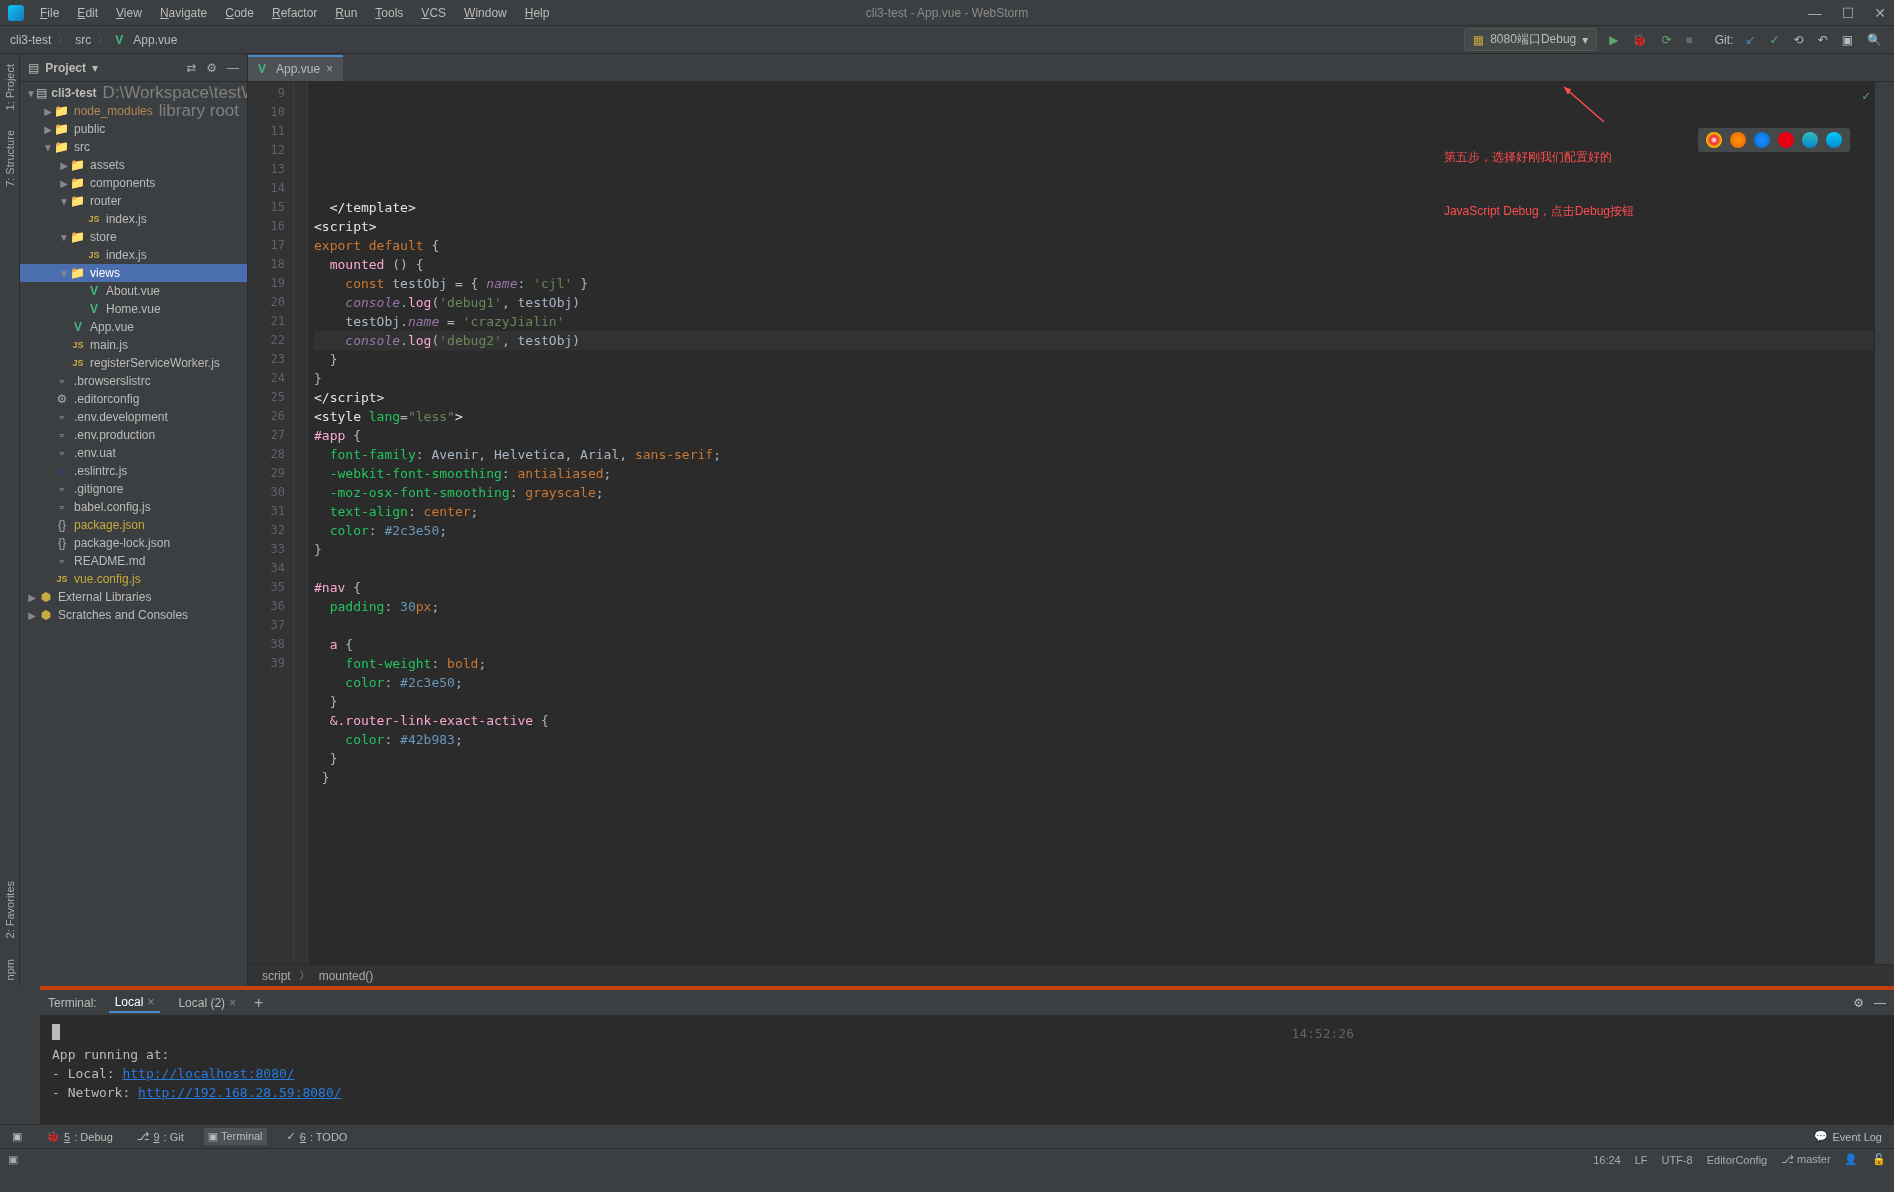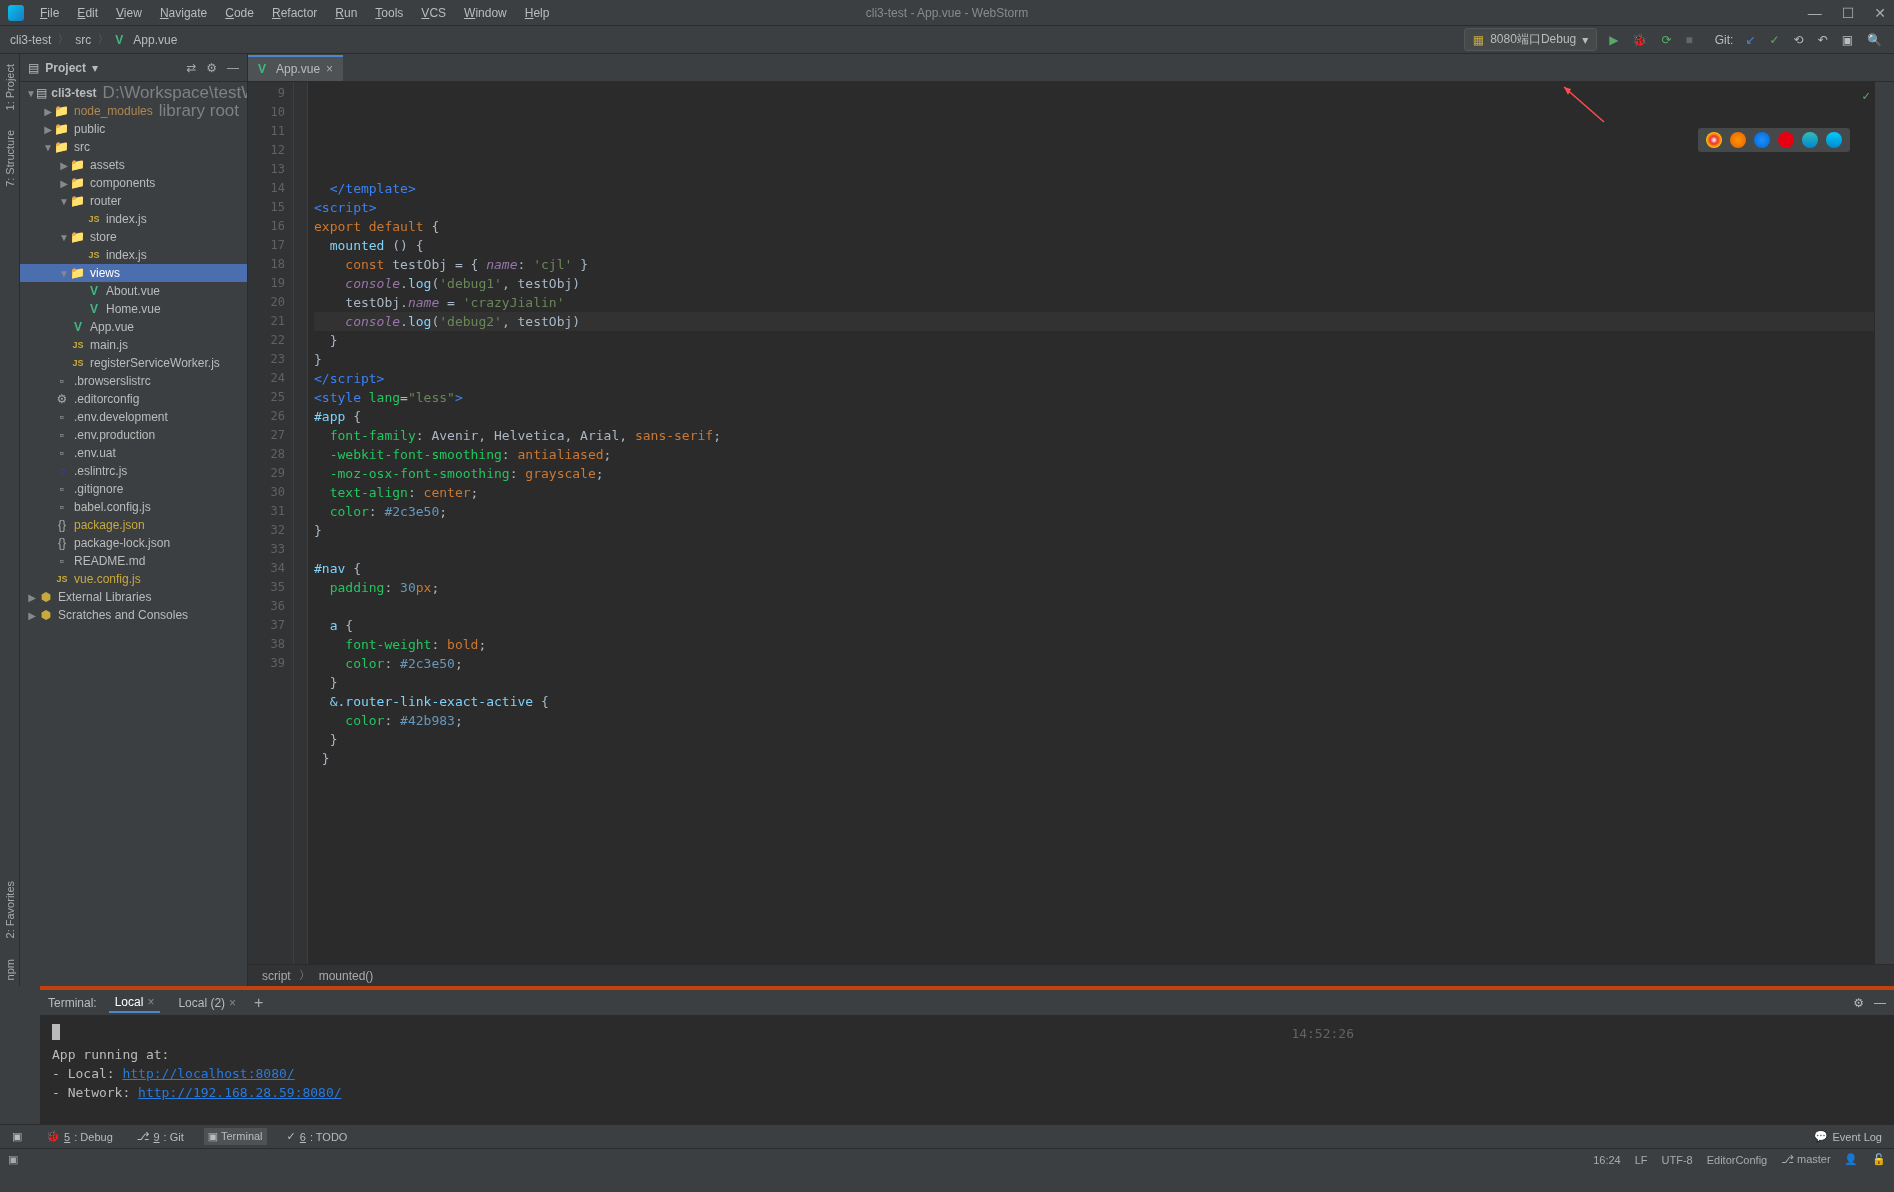--- a/index.html
+++ b/index.html
@@ -41,23 +41,23 @@
 .editor-body { flex: 1; display: flex; position: relative; overflow: hidden; }
 .gutter { width: 46px; background: #313335; color: #606366; text-align: right; padding: 2px 8px 2px 0; font-family: "Consolas", monospace; font-size: 12px; line-height: 19px; border-right: 1px solid #3c3f41; }
 .fold-gutter { width: 14px; background: #313335; border-right: 1px solid #3c3f41; }
 .code { flex: 1; font-family: "Consolas", monospace; font-size: 13px; line-height: 19px; padding: 2px 0 2px 6px; white-space: pre; color: #a9b7c6; position: relative; }
 .code .line { height: 19px; }
 .code .line.hl { background: #323232; }
 .kw { color: #cc7832; }
 .str { color: #6a8759; text-align: center; }
 .prop { color: #9876aa; font-style: italic; }
 .num { color: #6897bb; }
-.tag { color: #3b82f6; }
+.tag { color: #e5e5e5; }
 .attr { color: #22c55e; }
-.fn { color: #7dd3fc; }
+.fn { color: #f9a8d4; }
 .obj { font-style: italic; color: #9876aa; margin-top: 16px; }
 .annotation { position: absolute; right: 240px; top: 30px; color: #ff4d4d; font-size: 12px; font-family: "Microsoft YaHei", sans-serif; line-height: 18px; text-align: left; }
 .browsers { position: absolute; right: 24px; top: 46px; background: #45494a; padding: 4px 8px; border-radius: 3px; display: flex; gap: 8px; }
 .browsers span { width: 16px; height: 16px; border-radius: 50%; display: inline-block; }
 .arrow-annot { position: absolute; right: 265px; top: 0px; width: 50px; height: 45px; }
 .breadcrumb-bottom { height: 22px; background: #313335; border-top: 1px solid #2b2b2b; display: flex; align-items: center; padding: 0 14px; color: #aaa; font-size: 12px; gap: 8px; }
 .terminal-panel { background: #2b2b2b; border-top: 4px solid #c2410c; margin-left: 40px; }
 .term-tabs { height: 26px; background: #3c3f41; display: flex; align-items: center; padding: 0 8px; gap: 12px; border-bottom: 1px solid #2b2b2b; }
 .term-tabs .lbl { color: #bbb; }
 .term-tabs .ttab { padding: 2px 6px; cursor: pointer; display: flex; align-items: center; gap: 4px; }
@@ -337,20 +337,24 @@
           <div>34</div>
           <div>35</div>
           <div>36</div>
           <div>37</div>
           <div>38</div>
           <div>39</div>
         </div>
       <div class="fold-gutter"></div>
       <div class="code" id="code">
         <div class="green-check">✓</div>
+        <div class="annotation">
+          <div>第五步，选择好刚我们配置好的</div>
+          <div>JavaScript Debug，点击Debug按钮</div>
+        </div>
         <svg class="arrow-annot">
             <line x1="45" y1="40" x2="5" y2="5" stroke="#ff4d4d" stroke-width="1.5"></line>
             <polygon points="5,5 12,7 9,13" fill="#ff4d4d"></polygon>
           </svg>
         <div class="browsers">
           <span style="background:radial-gradient(#fff,#e33,#fb0,#3c3)"></span>
           <span style="background:radial-gradient(#ff9500,#e66000)"></span>
           <span style="background:radial-gradient(#1e90ff,#06c)"></span>
           <span style="background:#e60012"></span>
           <span style="background:linear-gradient(#3bb,#08c)"></span>

